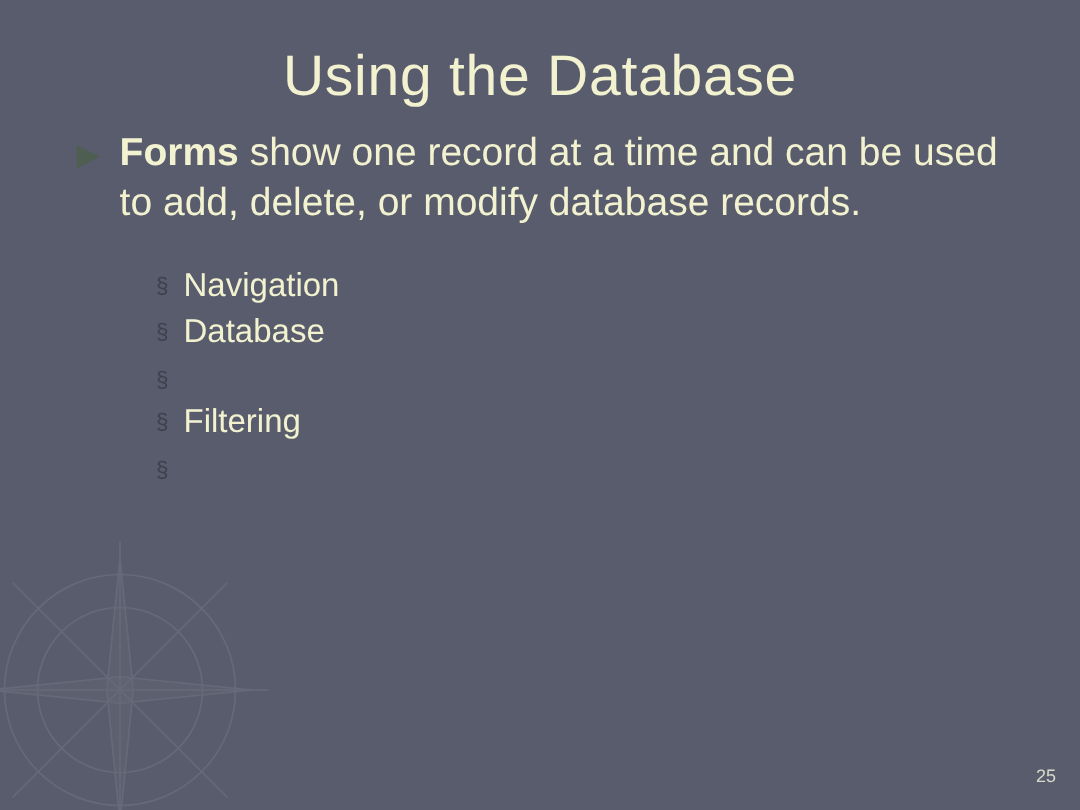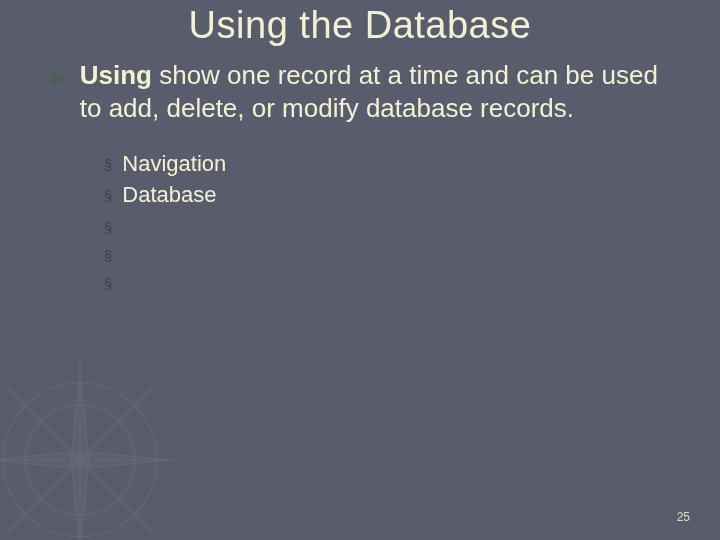--- a/index.html
+++ b/index.html
@@ -18,21 +18,21 @@
   .slide {
     width: 720px;
     height: 540px;
     position: relative;
     box-sizing: border-box;
   }
   .title {
     text-align: center;
     font-size: 38px;
     font-weight: 400;
-    padding-top: 4px;
+    padding-top: 30px;
     padding-bottom: 8px;
     color: #f2f2d0;
     letter-spacing: 0.5px;
   }
   .body-block {
     padding: 4px 46px 0 46px;
   }
   .bullet-row {
     display: flex;
     align-items: flex-start;
@@ -61,21 +61,21 @@
     line-height: 1.45;
   }
   .square {
     color: #3e424d;
     font-size: 15px;
     margin-top: 6px;
   }
   .page-num {
     position: absolute;
     bottom: 16px;
-    right: 30px;
+    right: 16px;
     font-size: 12px;
     color: #d9dacb;
   }
   
   .ornament {
     position: absolute;
     left: -30px;
     bottom: -30px;
     width: 220px;
     height: 220px;
@@ -89,38 +89,39 @@
 
 <div class="slide">
 
   <div class="title">Using the Database</div>
 
   <div class="body-block">
 
     <div class="bullet-row">
       <span class="caret">►</span>
       <span>
-        <span class="strong">Using</span><span> show one record at a time and can be used to add, delete, or modify database records.</span>
+        <span class="strong">Forms</span><span> show one record at a time and can be used to add, delete, or modify database records.</span>
       </span>
     </div>
 
     <div class="sublist">
       <div class="subitem">
         <span class="square">§</span>
         <span>Navigation</span>
       </div>
       <div class="subitem">
         <span class="square">§</span>
         <span>Database</span>
       </div>
       <div class="subitem">
         <span class="square">§</span>
       </div>
       <div class="subitem">
         <span class="square">§</span>
+        <span>Filtering</span>
       </div>
       <div class="subitem">
         <span class="square">§</span>
       </div>
     </div>
 
   </div>
 
   <div class="ornament">
     <svg viewBox="0 0 200 200">

